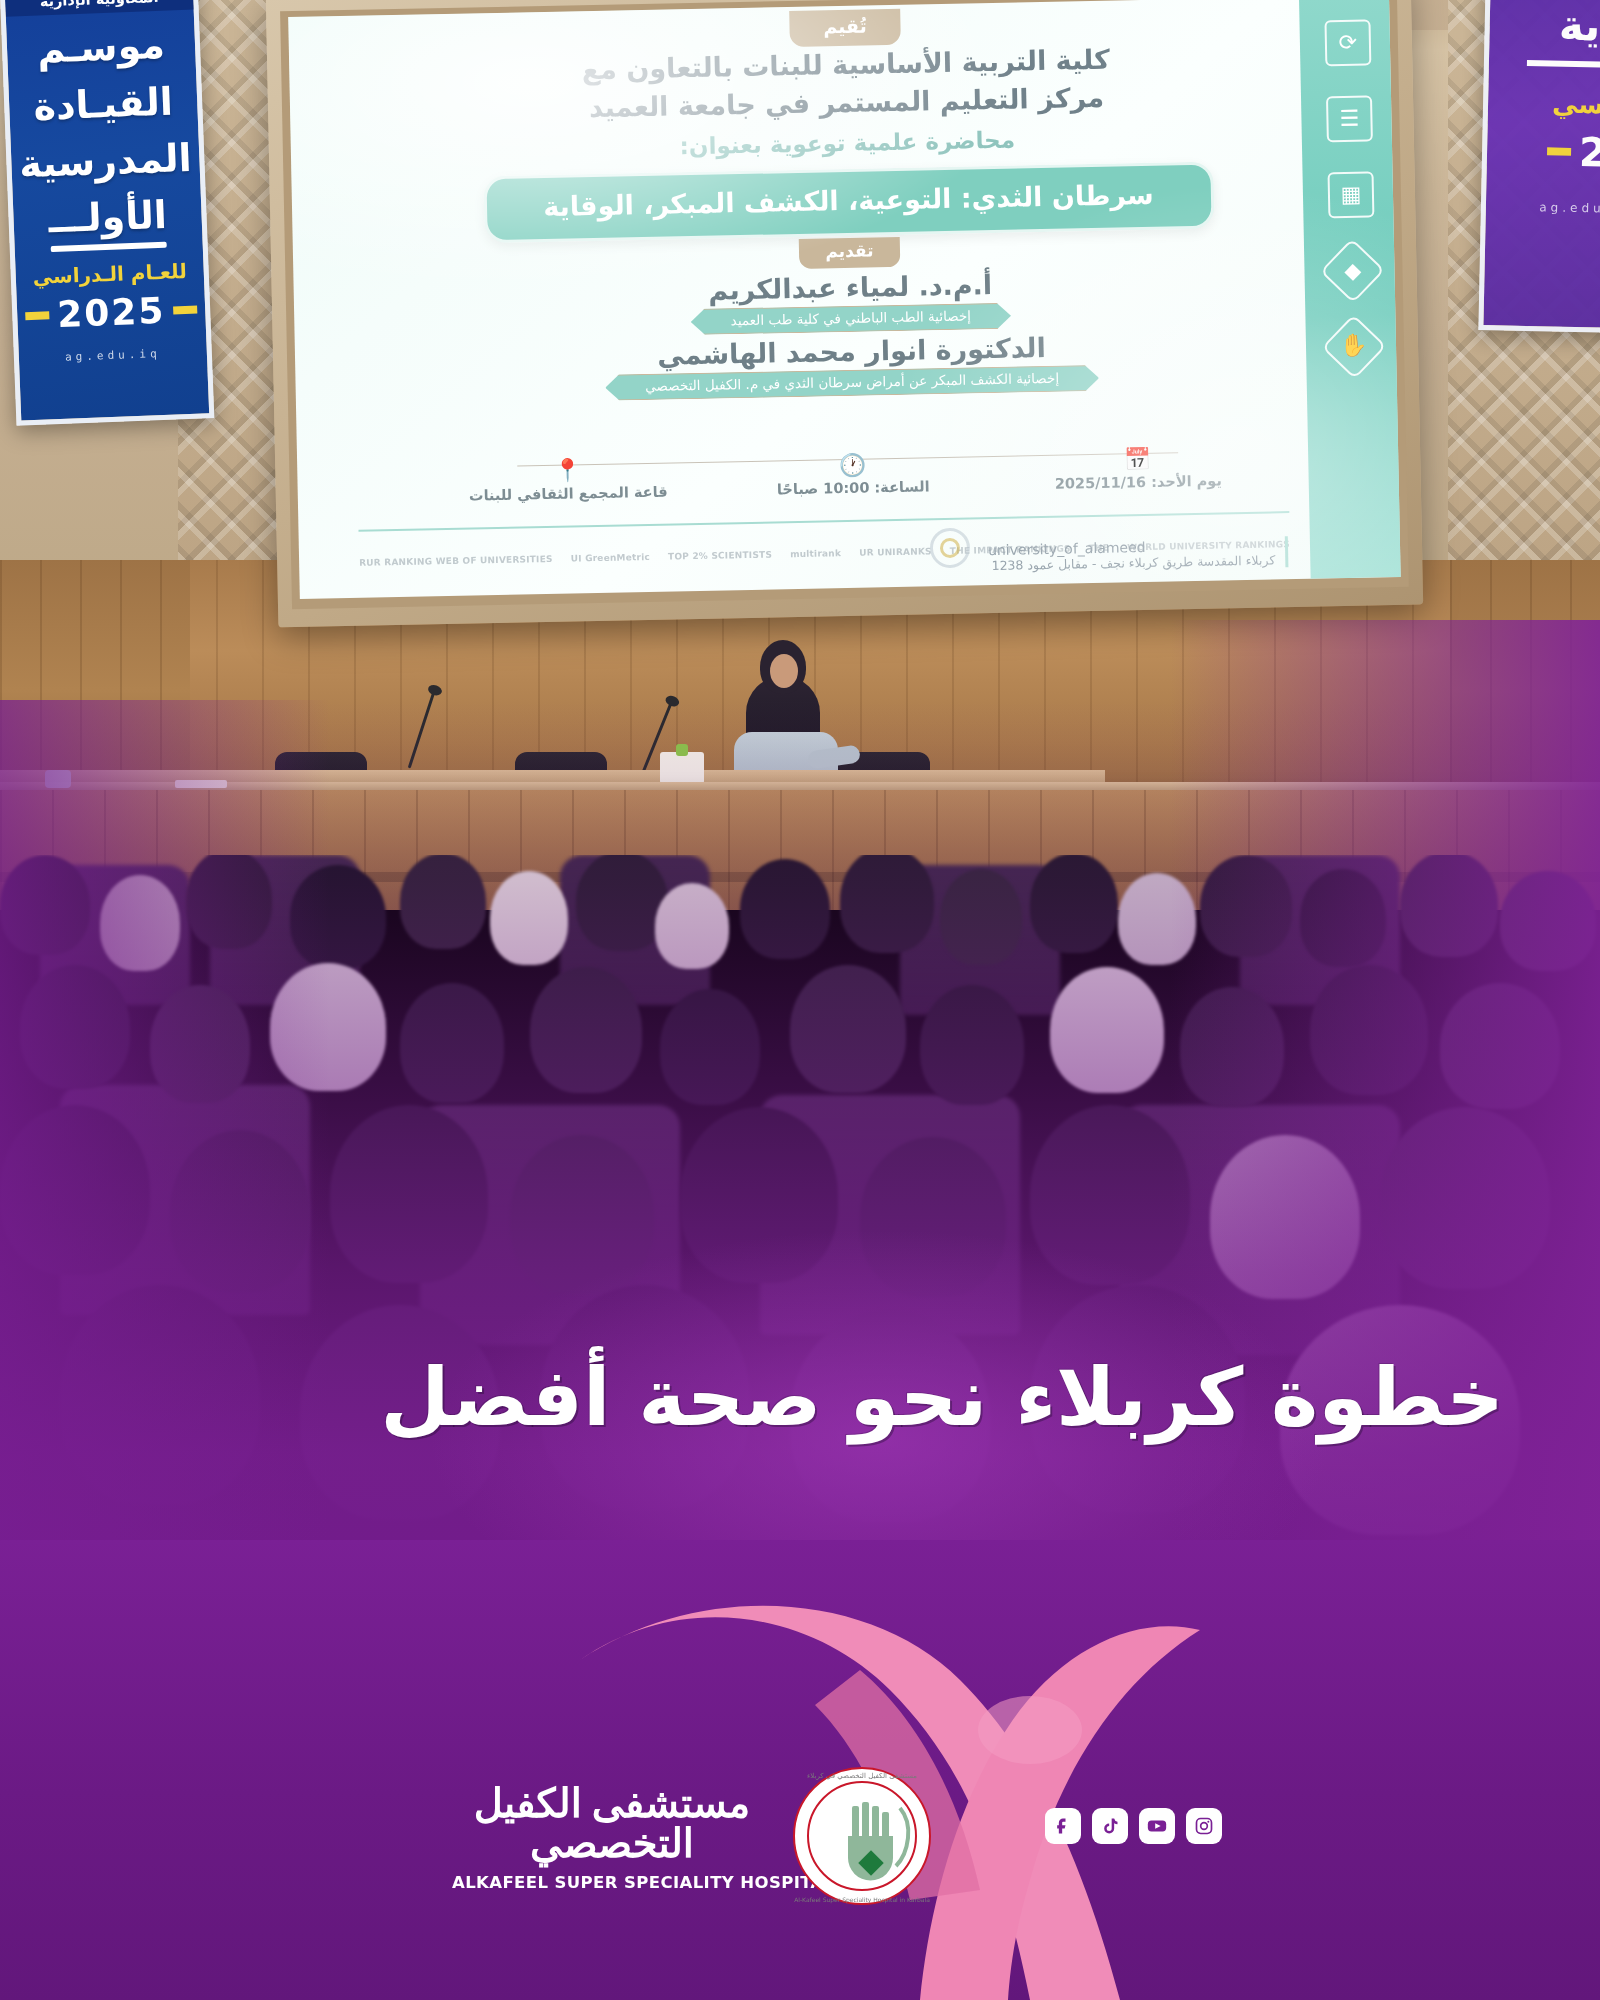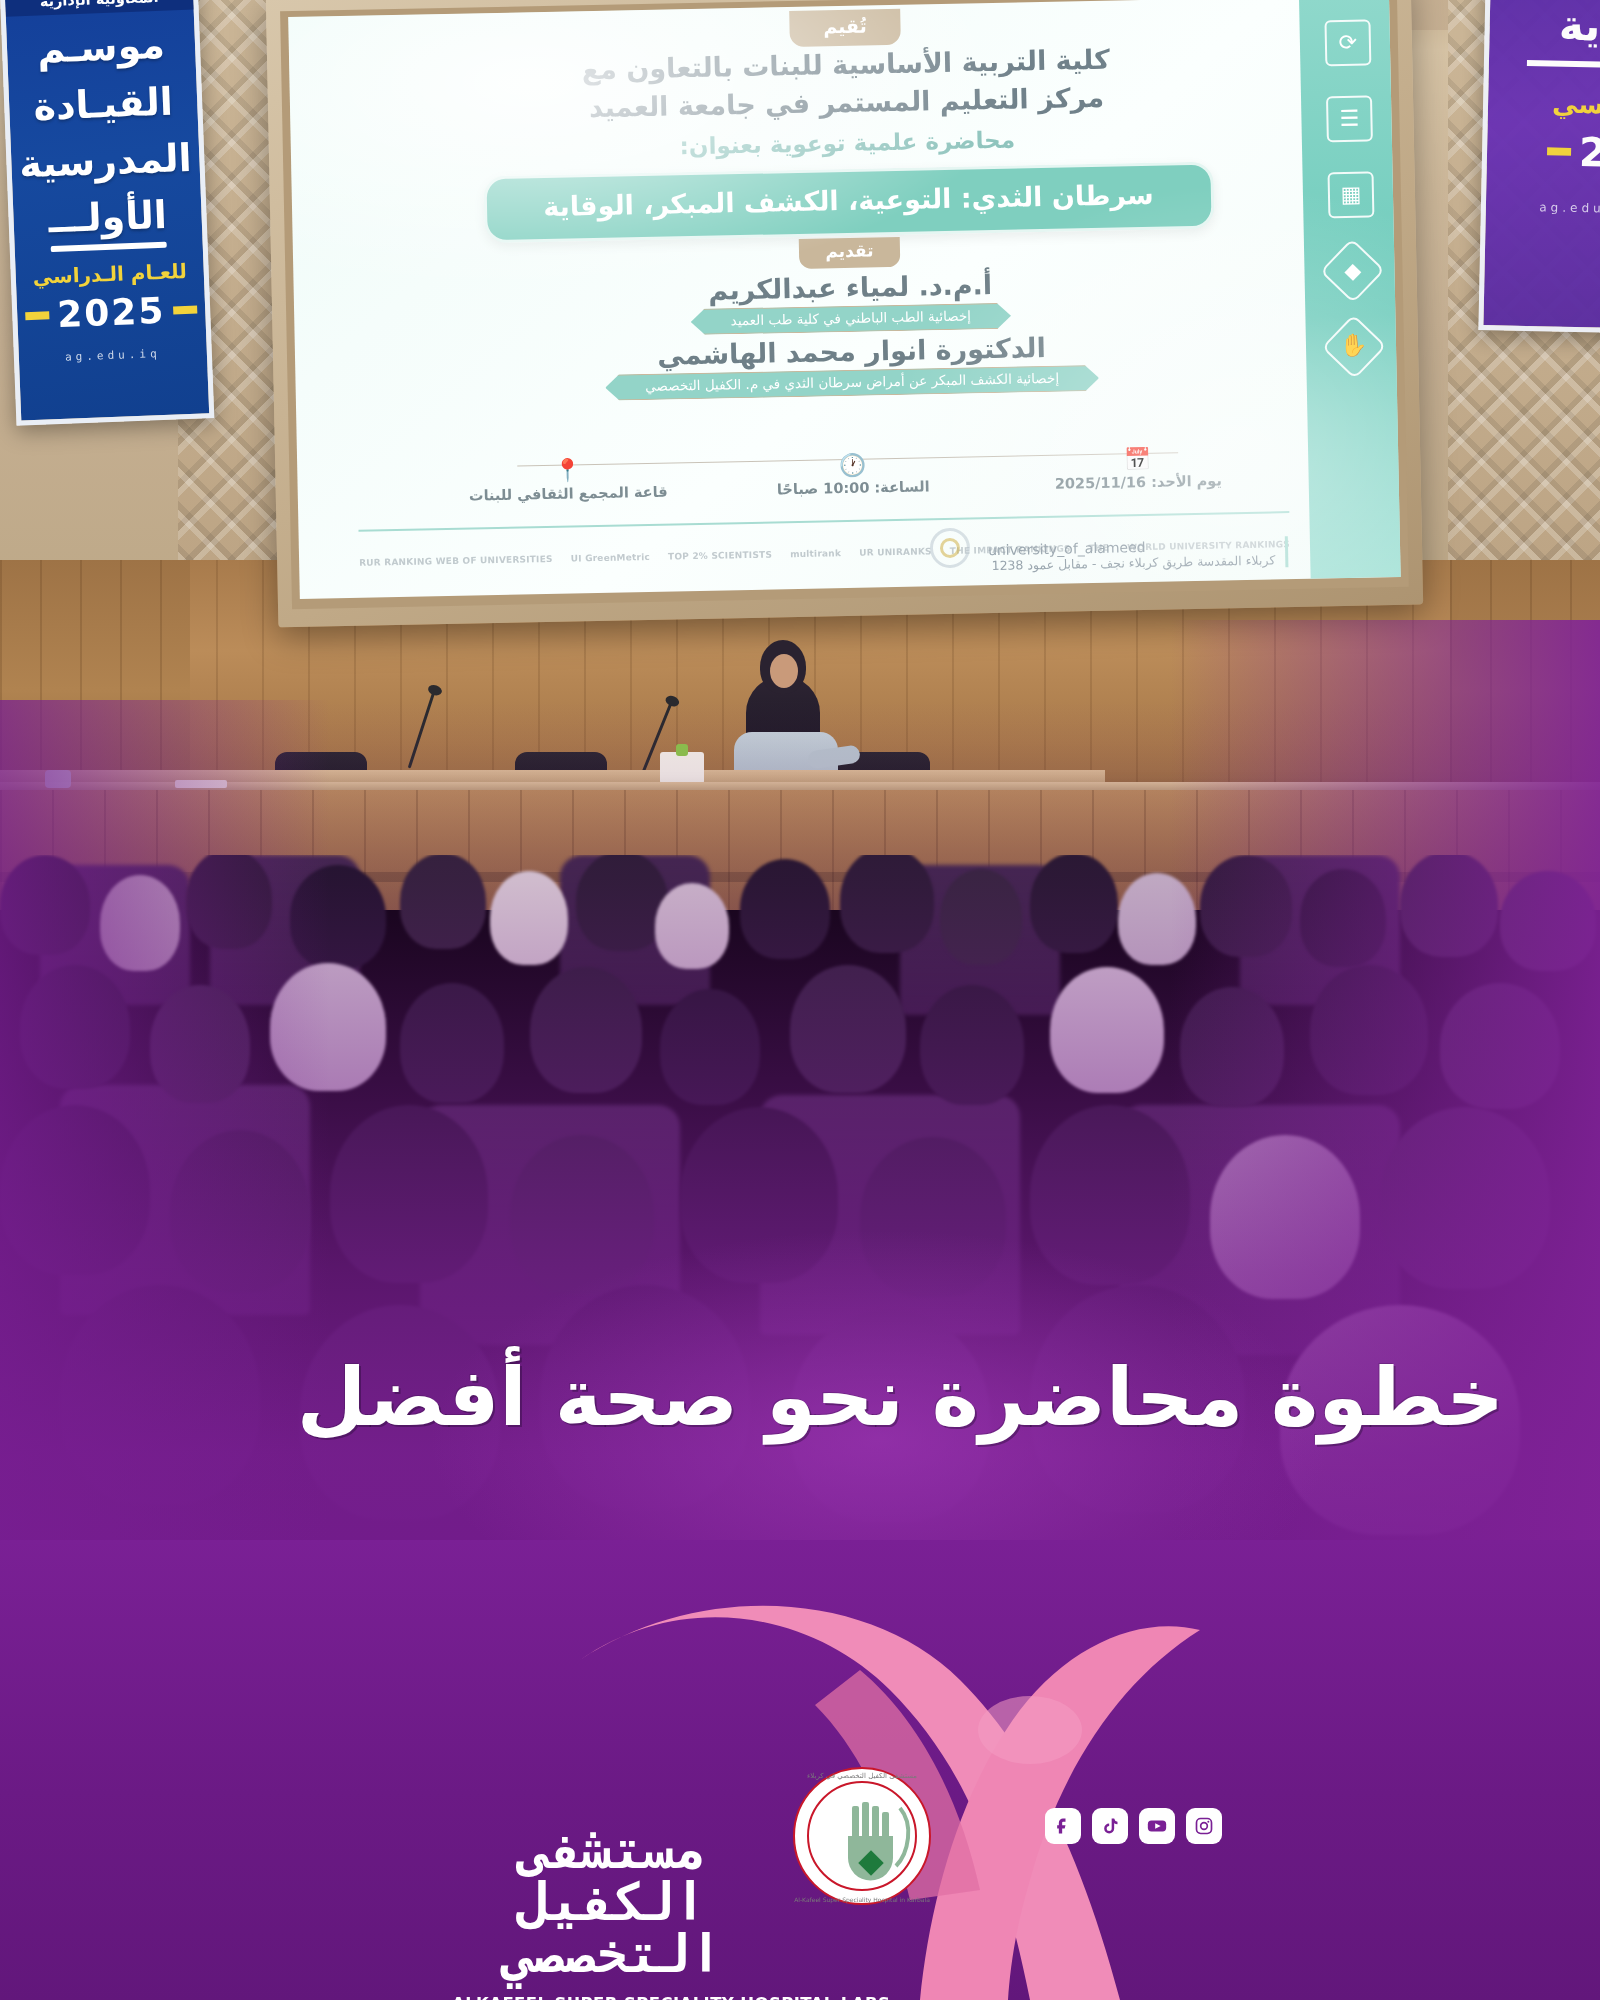--- a/index.html
+++ b/index.html
@@ -358,22 +358,22 @@
   .ribbon{ position:absolute; left:560px; top:1600px; width:680px; height:400px; pointer-events:none; }
 
   
   .footer-logos{
     position:absolute; left:0; bottom:108px; width:1600px; height:120px;
   }
   .hosp-word{
     position:absolute; left:452px; top:12px; width:320px; text-align:center; color:#fff;
   }
   .hosp-ar{
-    font-size:52px; font-weight:bold; line-height:1; direction:rtl;
-    font-family:Liberation Mono, monospace; letter-spacing:-2px;margin-top:45px;
+    font-size:40px; font-weight:bold; line-height:1; direction:rtl;
+    font-family:Liberation Serif, serif; letter-spacing:-2px;
   }
   .hosp-en{
     font-size:16.5px; font-weight:bold; letter-spacing:.4px; margin-top:9px;
     white-space:nowrap;
   }
   .crescent-logo{ position:absolute; left:792px; top:-6px; width:140px; height:140px; }
   .socials{
     position:absolute; left:1045px; top:36px; display:flex; gap:11px;
   }
   .sico{
@@ -591,21 +591,21 @@
     <div class="br-rule"></div>
     <div class="br-lbl">سي</div>
     <div class="br-year">
       <span class="dashy"></span>
       <span>2</span>
     </div>
     <div class="br-url">ag.edu.</div>
   </div>
 
   <div class="headline">
-    <div class="hl2">خطوة محاضرة نحو صحة أفضل</div>
+    <div class="hl2">خطوة كربلاء نحو صحة أفضل</div>
   </div>
 
   <svg class="ribbon" viewBox="0 0 680 400">
     <path d="M 20 60 C 120 -10 250 10 330 90 C 400 160 440 250 470 400 L 560 400 C 520 250 470 150 400 80 C 310 -10 140 -20 20 60 Z" fill="#f08cb8"></path>
     <path d="M 640 30 C 560 80 500 170 470 280 C 455 330 450 370 448 400 L 360 400 C 370 300 400 190 460 110 C 510 45 580 15 640 30 Z" fill="#ef86b4"></path>
     <path d="M 300 70 C 360 120 400 200 420 290 L 350 300 C 330 215 300 150 255 105 Z" fill="#e06fa4" opacity="0.75"></path>
     <ellipse cx="470" cy="130" rx="52" ry="34" fill="#f49dc2" opacity="0.55"></ellipse>
   </svg>
 
   <div class="footer-logos">

